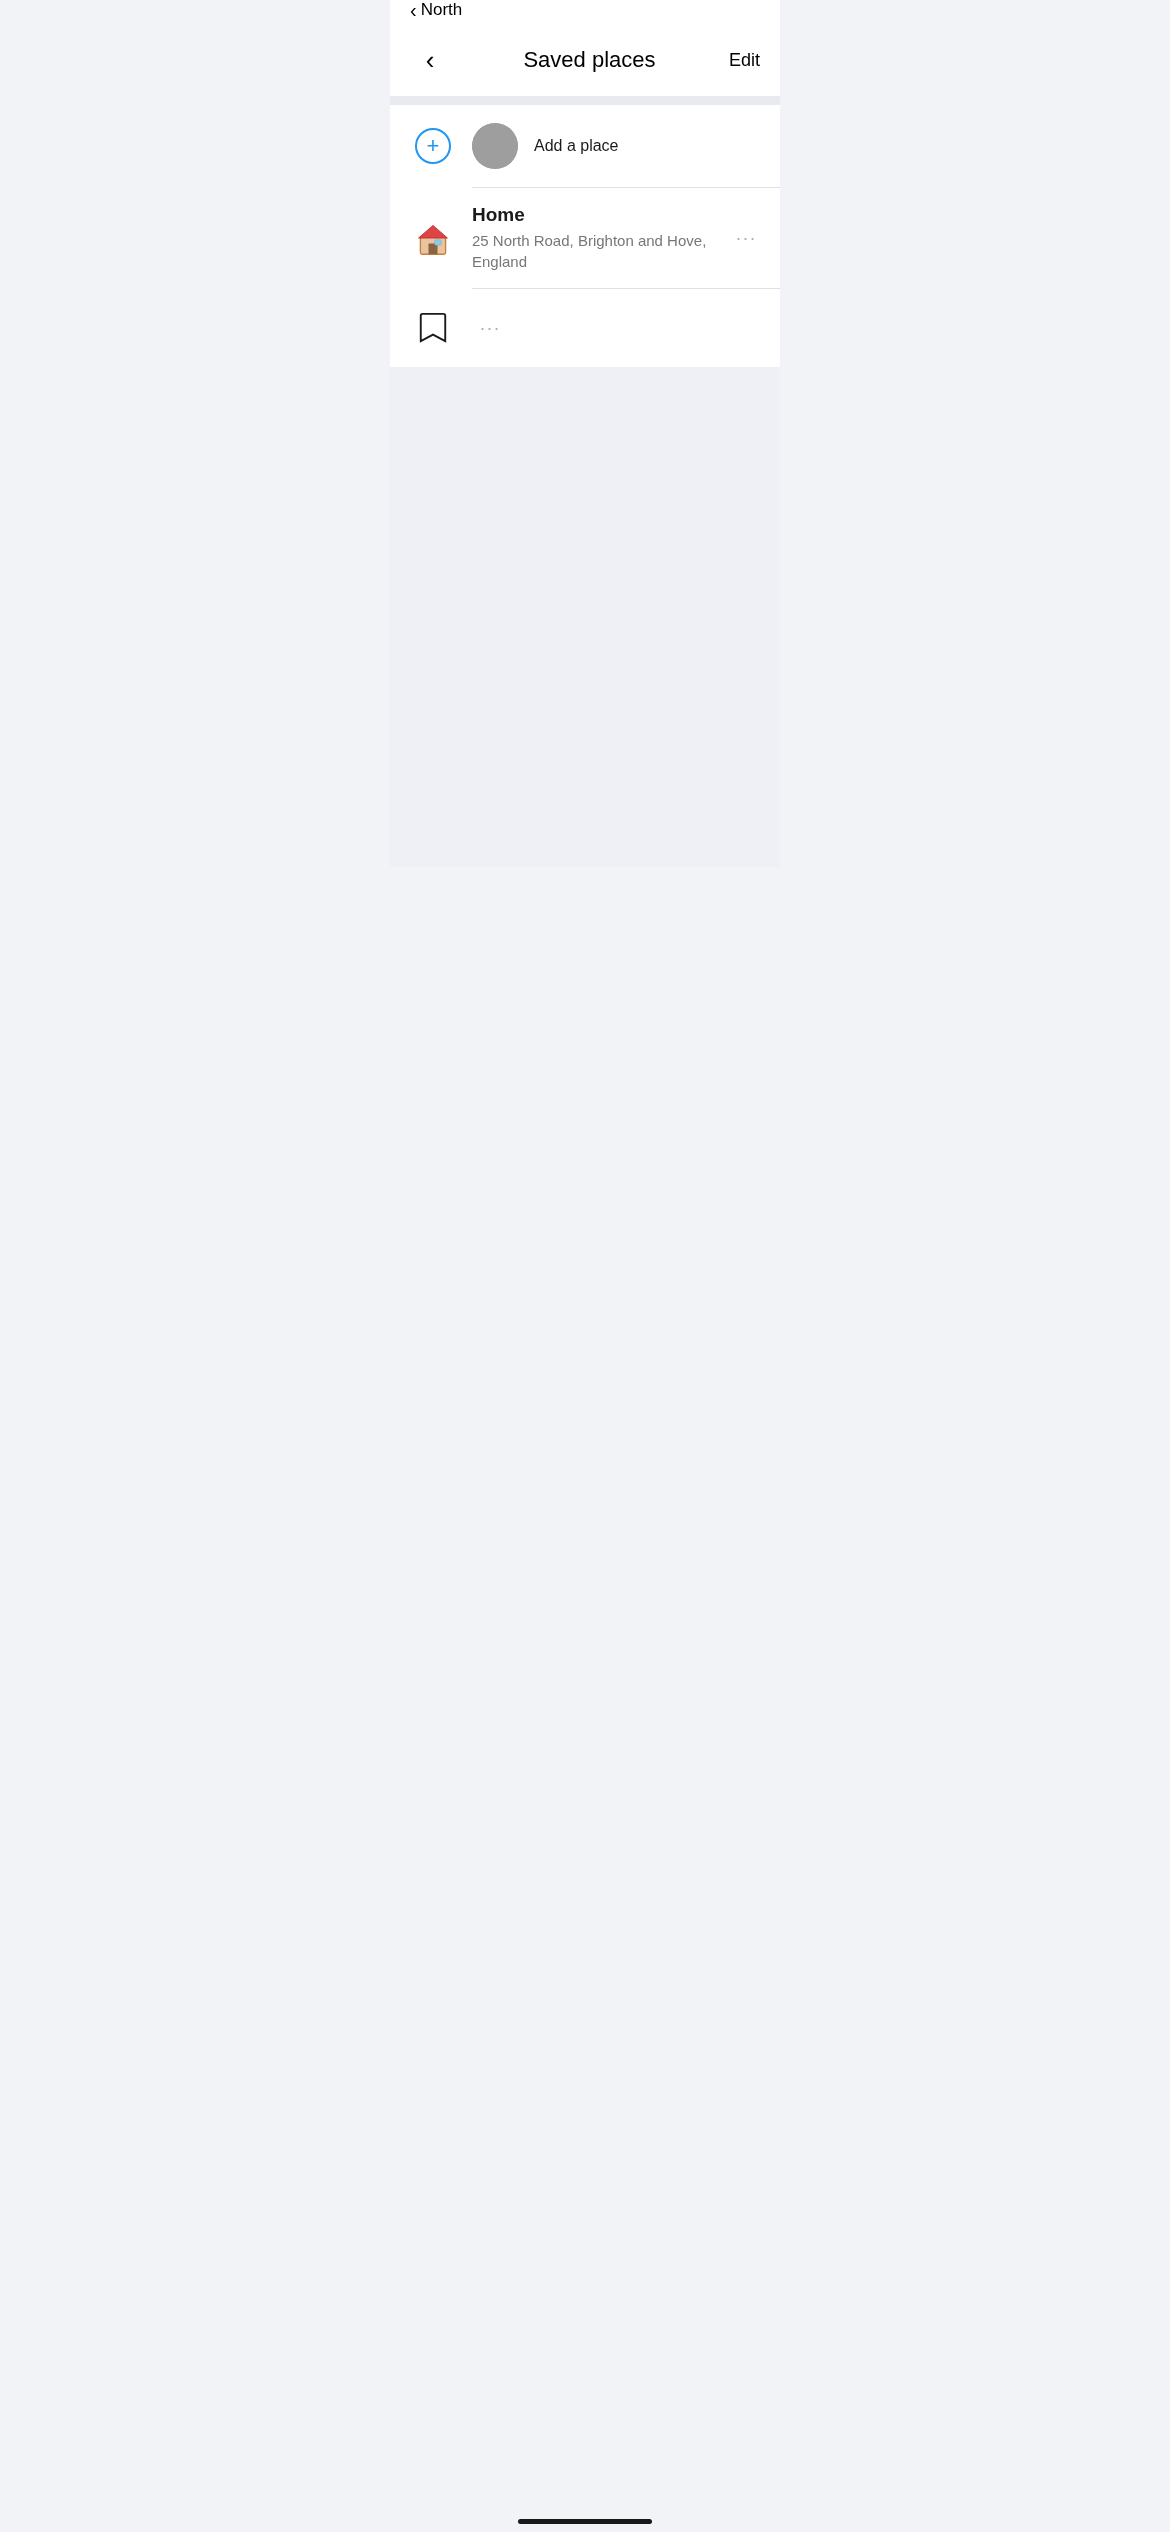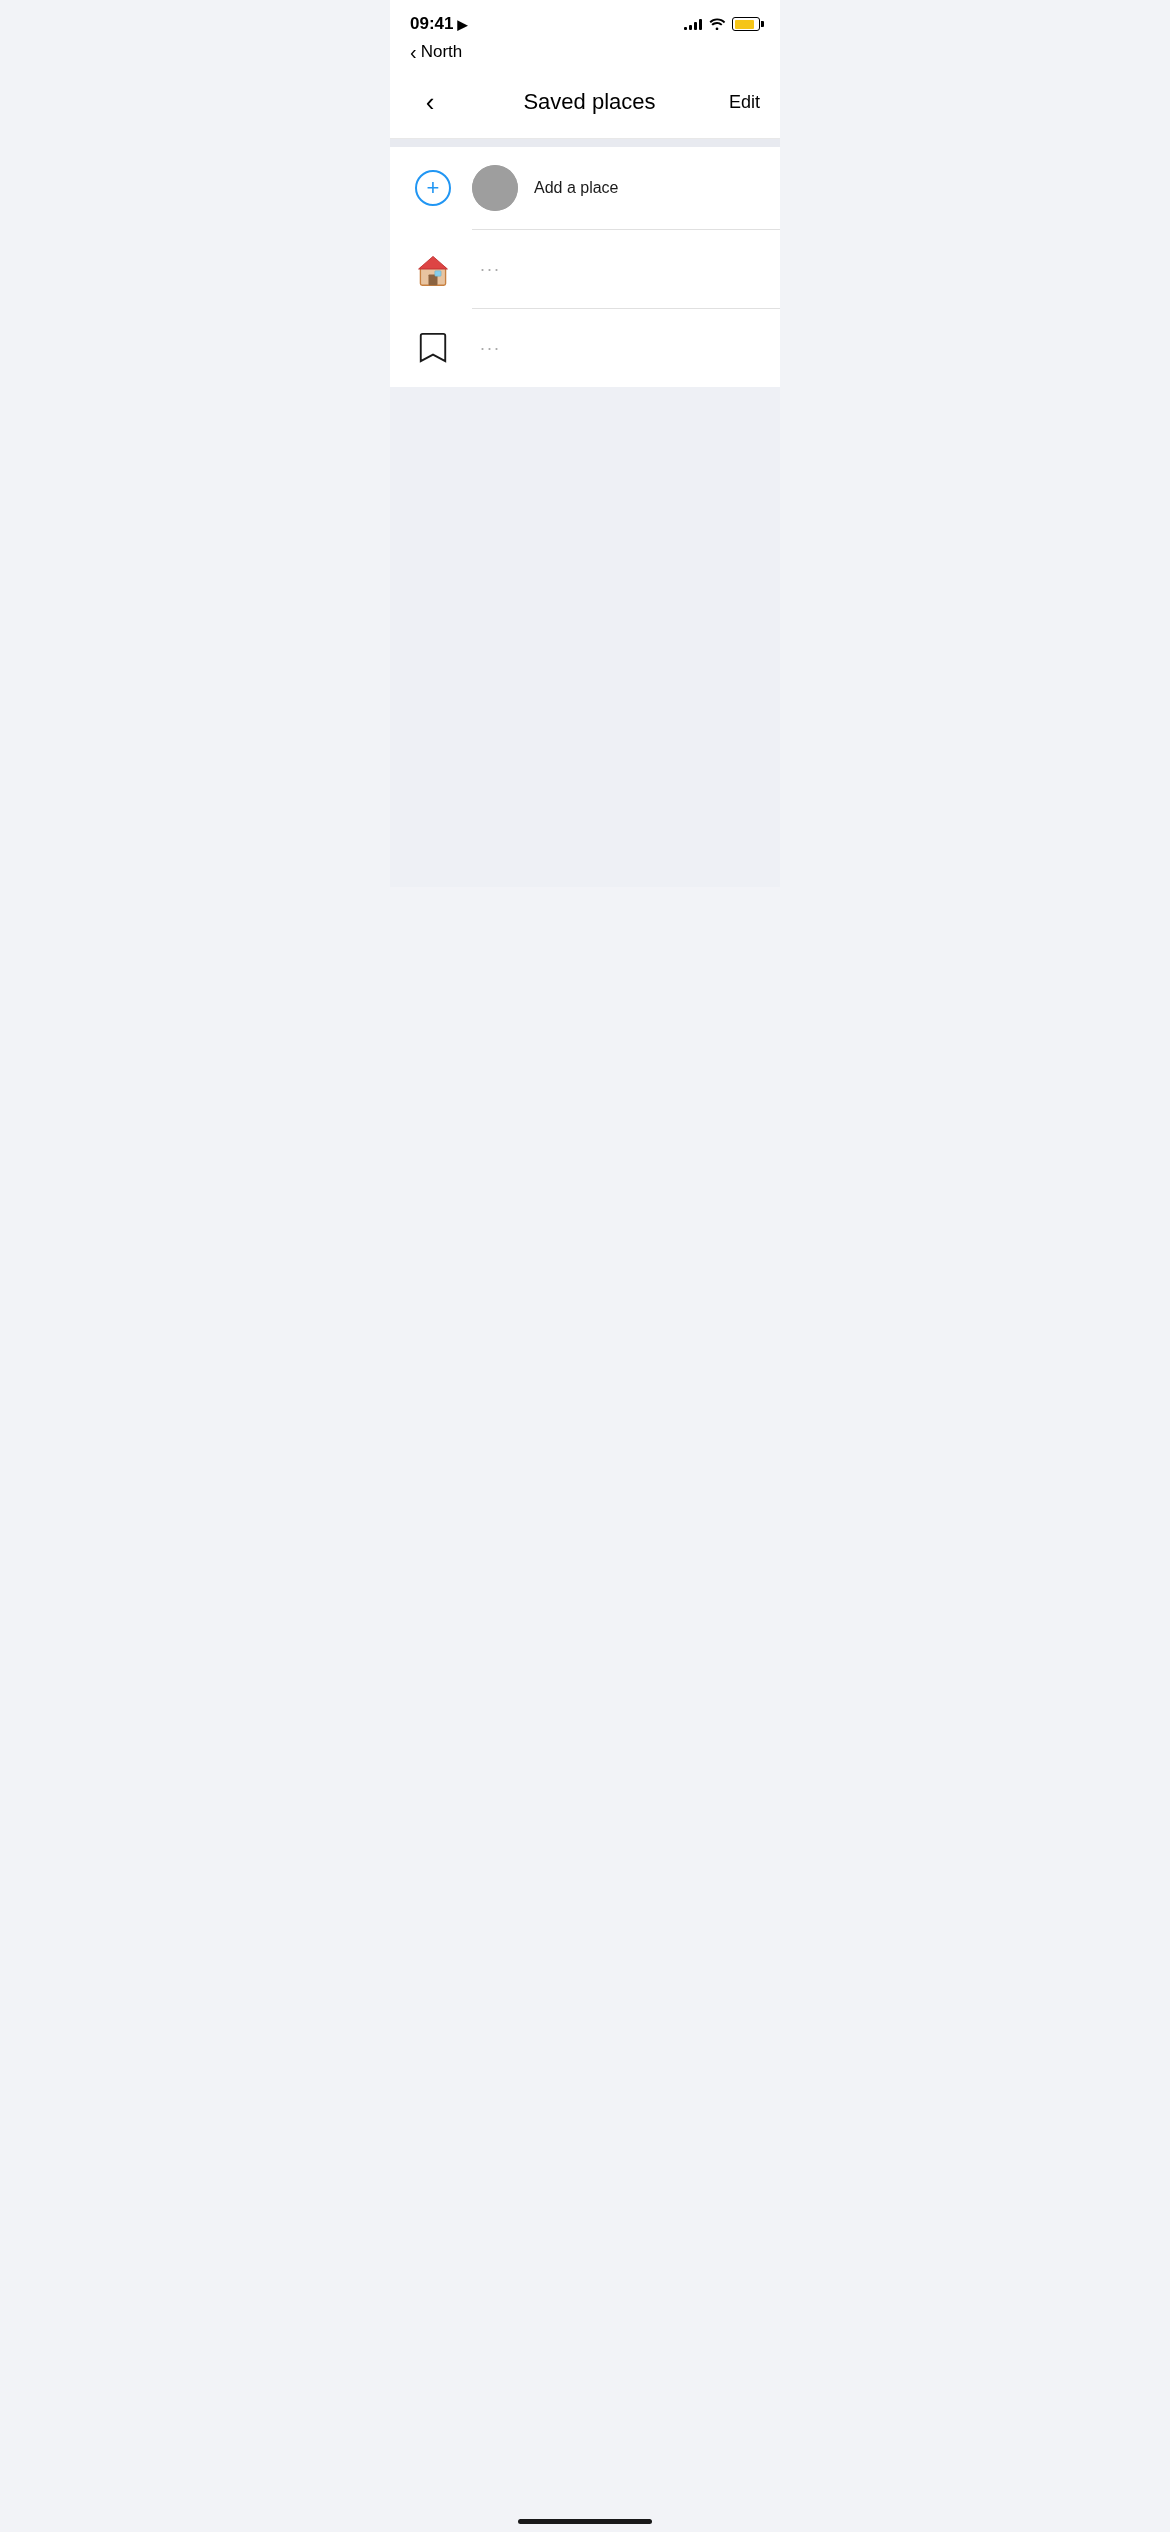--- a/index.html
+++ b/index.html
@@ -324,44 +324,20 @@
       display: flex;
       flex-direction: column;
       min-height: 844px;
     }
   </style>
 </head>
 <body>
 
 <div class="page-wrapper">
 
-  <div class="status-bar">
-    <div class="status-time">
-      <span>09:41</span>
-      <span class="location-arrow">▶</span>
-    </div>
-    <div class="status-right">
-      <div class="signal-bars">
-        <span></span>
-        <span></span>
-        <span></span>
-        <span></span>
-      </div>
-      <div class="wifi-icon">
-        <svg width="18" height="14" viewBox="0 0 20 15" fill="none">
-          <path d="M10 12.5a1.5 1.5 0 1 1 0 3 1.5 1.5 0 0 1 0-3z" fill="#000"></path>
-          <path d="M10 8.5c1.8 0 3.4.7 4.6 1.9l1.4-1.4A8.9 8.9 0 0 0 10 6.5c-2.4 0-4.6 1-6.2 2.5l1.6 1.4A6.4 6.4 0 0 1 10 8.5z" fill="#000"></path>
-          <path d="M10 4.5c3 0 5.7 1.2 7.7 3.2l1.4-1.5A12.4 12.4 0 0 0 10 2.5C6.7 2.5 3.8 3.8 1.7 5.9l1.5 1.5A9.9 9.9 0 0 1 10 4.5z" fill="#000"></path>
-        </svg>
-      </div>
-      <div class="battery">
-        <div class="battery-fill"></div>
-      </div>
-    </div>
-  </div>
 
   <div class="safari-back">
     <div class="safari-back-btn">
       <span class="chevron">‹</span>
       <span>North</span>
     </div>
   </div>
 
   <div class="nav-bar">
     <div class="nav-back-btn">
@@ -389,20 +365,24 @@
 
     <div class="place-row">
       <div class="place-icon-wrap">
         <svg class="home-svg" viewBox="0 0 40 40" fill="none">
           <rect x="6" y="18" width="28" height="20" rx="2" fill="#e8c4a0" stroke="#c88040" stroke-width="1.5"></rect>
           <polygon points="4,20 20,6 36,20" fill="#d44" stroke="#c03030" stroke-width="1"></polygon>
           <rect x="15" y="26" width="10" height="12" rx="1" fill="#8b6340"></rect>
           <rect x="22" y="22" width="7" height="6" rx="1" fill="#87ceeb" stroke="#6ab" stroke-width="0.5"></rect>
         </svg>
       </div>
+      <div class="place-info">
+        <div class="place-name">Home</div>
+        <div class="place-address">25 North Road, Brighton and Hove, England</div>
+      </div>
       <div class="more-btn">
         <span>···</span>
       </div>
     </div>
 
     <div class="row-divider"></div>
 
     <div class="place-row">
       <div class="place-icon-wrap">
         <svg class="bookmark-svg" viewBox="0 0 28 34" fill="none">

